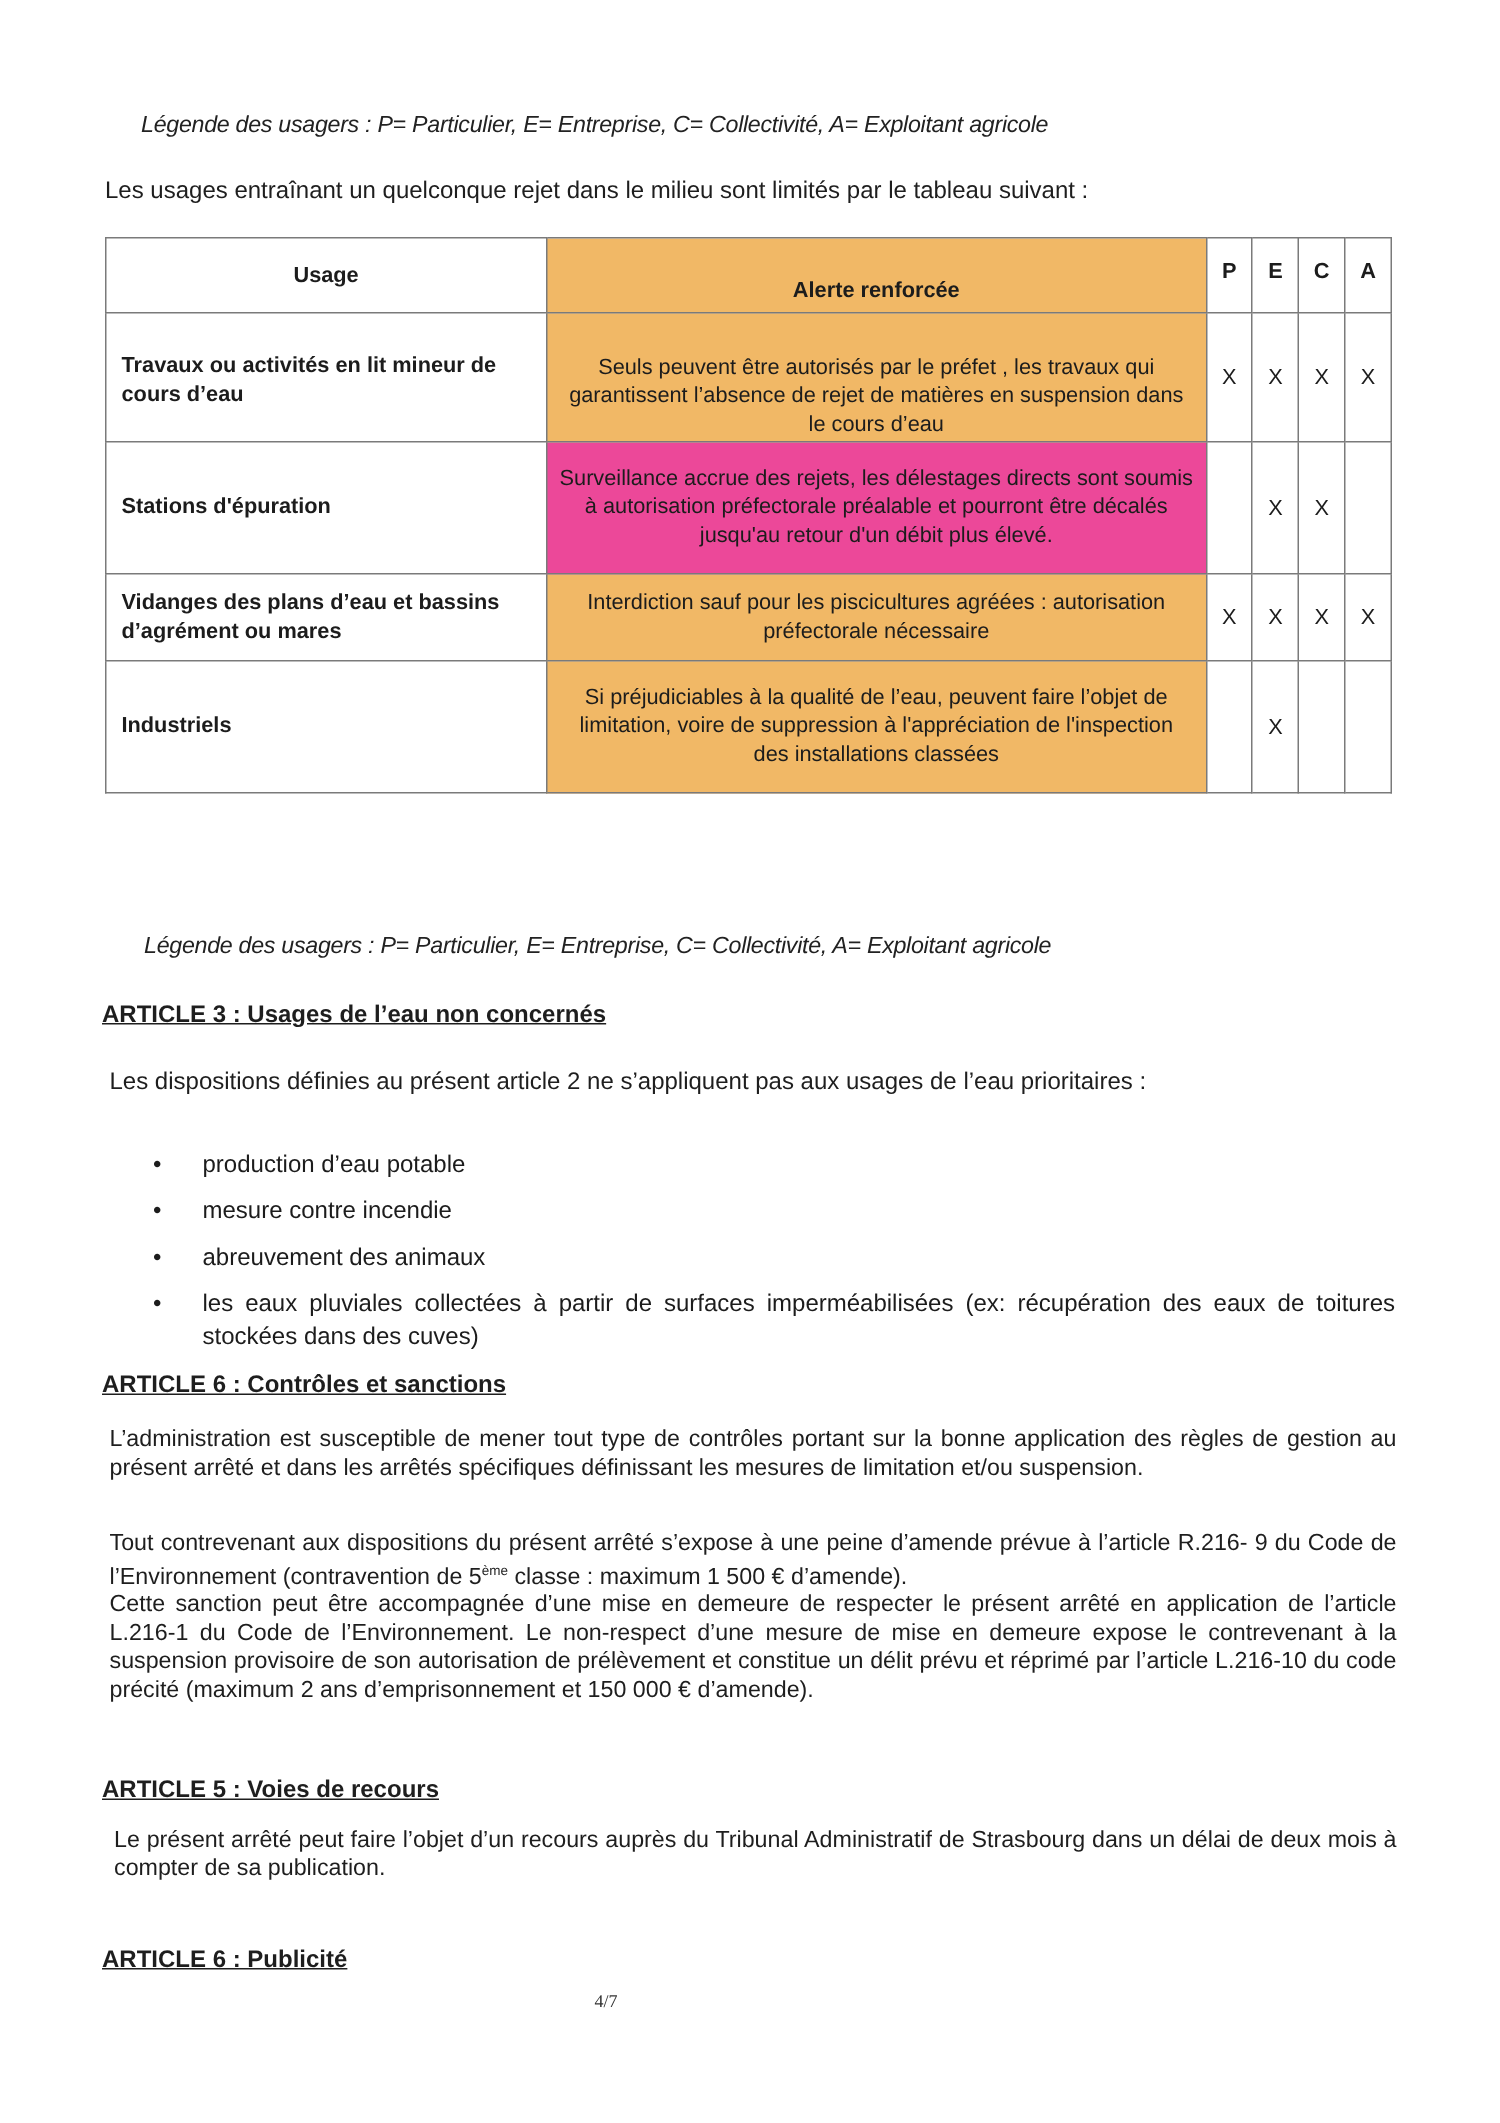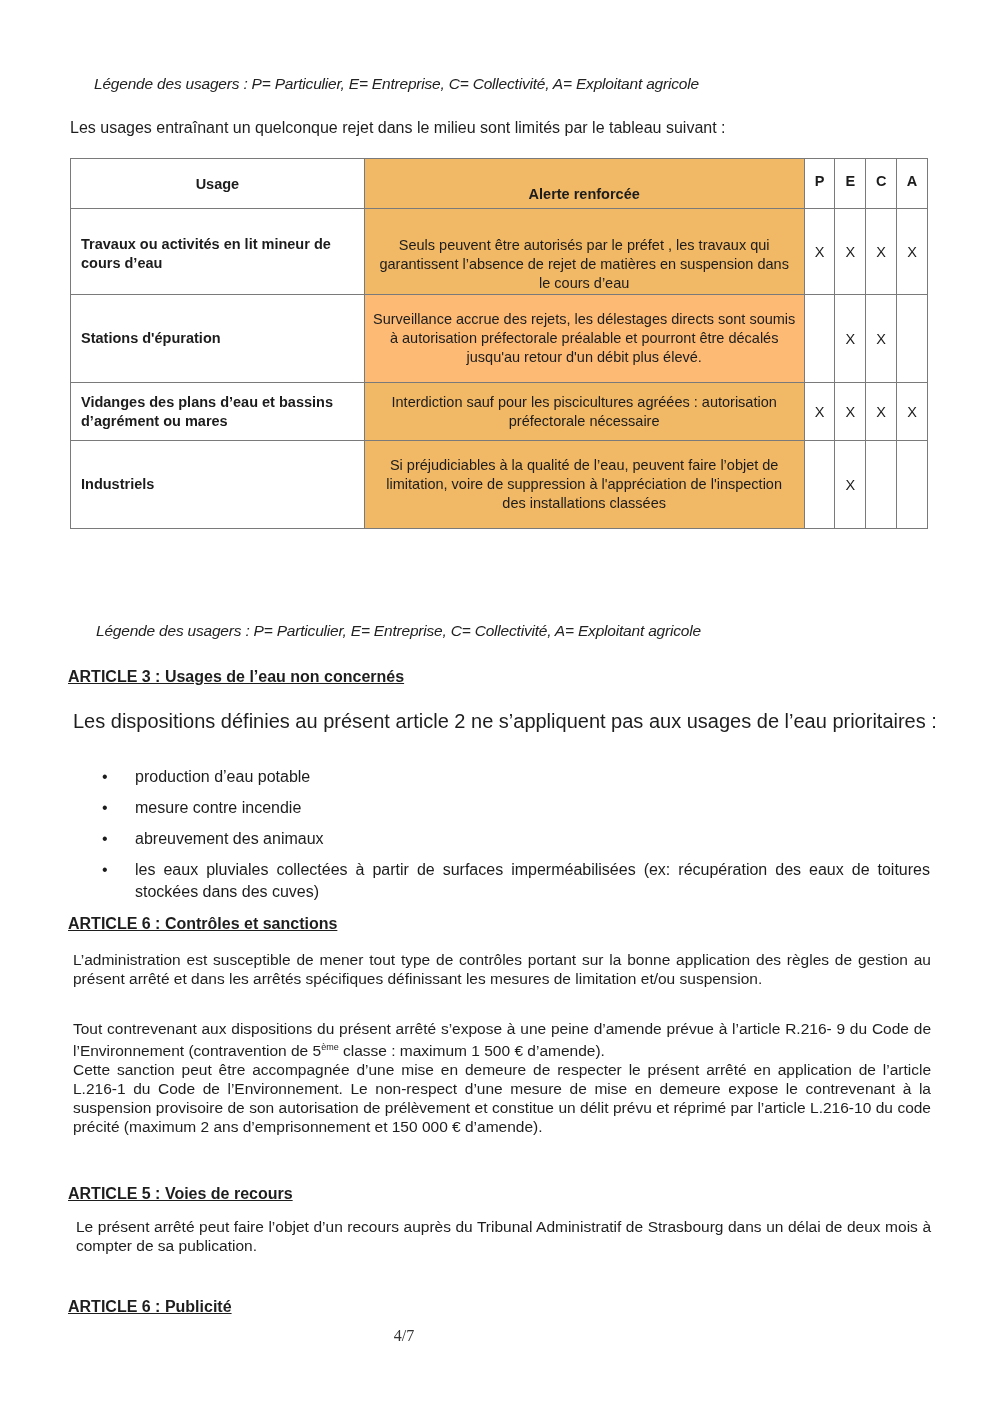--- a/index.html
+++ b/index.html
@@ -21,21 +21,21 @@
   th.c-usage { text-align: center; padding-left: 0 !important; }
   th.c-alert { font-weight: bold; vertical-align: bottom; padding-bottom: 4px !important; }
   th.c-x { vertical-align: top; padding-top: 14px !important; font-weight: bold; }
   tr.hdr { height: 50px; }
   .usage-text { display: block; line-height: 19px; }
   ul.bullets { position: absolute; left: 100px; top: 766px; margin: 0; padding: 0; list-style: none;
                font-size: 16px; width: 830px; }
   ul.bullets li { position: relative; padding-left: 35px; line-height: 21px; margin-bottom: 10px; text-align: justify; }
   ul.bullets li .dot { position: absolute; left: 2px; top: 0; }
   .pagenum { position: absolute; left: 0; width: 808px; top: 1327px; text-align: center;
-             font-family: "Liberation Serif", serif; font-size: 16px; color: #333; }
+             font-family: "Liberation Serif", serif; font-size: 12px; color: #333; }
   sup { font-size: 9px; }
 </style>
 </head>
 <body>
 
 <div class="legend" style="top:75px;">Légende des usagers : P= Particulier, E= Entreprise, C= Collectivité, A= Exploitant agricole</div>
 <div class="para" style="top:118px; left:70px; font-size:16px;">Les usages entraînant un quelconque rejet dans le milieu sont limités par le tableau suivant :</div>
 
 <table class="rules">
   <tbody>
@@ -54,21 +54,21 @@
     <td class="c-alert" style="vertical-align: bottom; padding-bottom: 1px !important; background: rgb(241, 184, 102);">Seuls peuvent être autorisés par le préfet , les travaux qui garantissent l’absence de rejet de matières en suspension dans le cours d’eau</td>
     <td class="c-x">X</td>
     <td class="c-x">X</td>
     <td class="c-x">X</td>
     <td class="c-x">X</td>
   </tr>
   <tr style="height:88px;">
     <td class="c-usage">
           <span class="usage-text">Stations d'épuration</span>
         </td>
-    <td class="c-alert" style="background: #fdba74;">Surveillance accrue des rejets, les délestages directs sont soumis à autorisation préfectorale préalable et pourront être décalés jusqu'au retour d'un débit plus élevé.</td>
+    <td class="c-alert" style="background: #ec4899;">Surveillance accrue des rejets, les délestages directs sont soumis à autorisation préfectorale préalable et pourront être décalés jusqu'au retour d'un débit plus élevé.</td>
     <td class="c-x"></td>
     <td class="c-x">X</td>
     <td class="c-x">X</td>
     <td class="c-x"></td>
   </tr>
   <tr style="height:58px;">
     <td class="c-usage">
           <span class="usage-text" style="width:262px;">Vidanges des plans d’eau et bassins d’agrément ou mares</span>
         </td>
     <td class="c-alert" style="background: rgb(241, 184, 102);">Interdiction sauf pour les piscicultures agréées : autorisation préfectorale nécessaire</td>
@@ -86,21 +86,21 @@
     <td class="c-x">X</td>
     <td class="c-x"></td>
     <td class="c-x"></td>
   </tr>
 </tbody>
   </table>
 
 <div class="legend" style="top:622px; left:72px;">Légende des usagers : P= Particulier, E= Entreprise, C= Collectivité, A= Exploitant agricole</div>
 
 <div class="heading" style="top:668px;">ARTICLE 3 : Usages de l’eau non concernés</div>
-<div class="para" style="top:712px; font-size:20px;">Les dispositions définies au présent article 2 ne s’appliquent pas aux usages de l’eau prioritaires :</div>
+<div class="para" style="top:712px; font-size:16px;">Les dispositions définies au présent article 2 ne s’appliquent pas aux usages de l’eau prioritaires :</div>
 
 <ul class="bullets">
   <li><span class="dot">•</span><span>production d’eau potable</span></li>
   <li><span class="dot">•</span><span>mesure contre incendie</span></li>
   <li><span class="dot">•</span><span>abreuvement des animaux</span></li>
   <li style="line-height:22px;"><span class="dot">•</span><span>les eaux pluviales collectées à partir de surfaces imperméabilisées (ex: récupération des eaux de toitures stockées dans des cuves)</span></li>
 </ul>
 
 <div class="heading" style="top:915px;">ARTICLE 6 : Contrôles et sanctions</div>
 <div class="para justify" style="top:950px;">L’administration est susceptible de mener tout type de contrôles portant sur la bonne application des règles de gestion au présent arrêté et dans les arrêtés spécifiques définissant les mesures de limitation et/ou suspension.</div>

